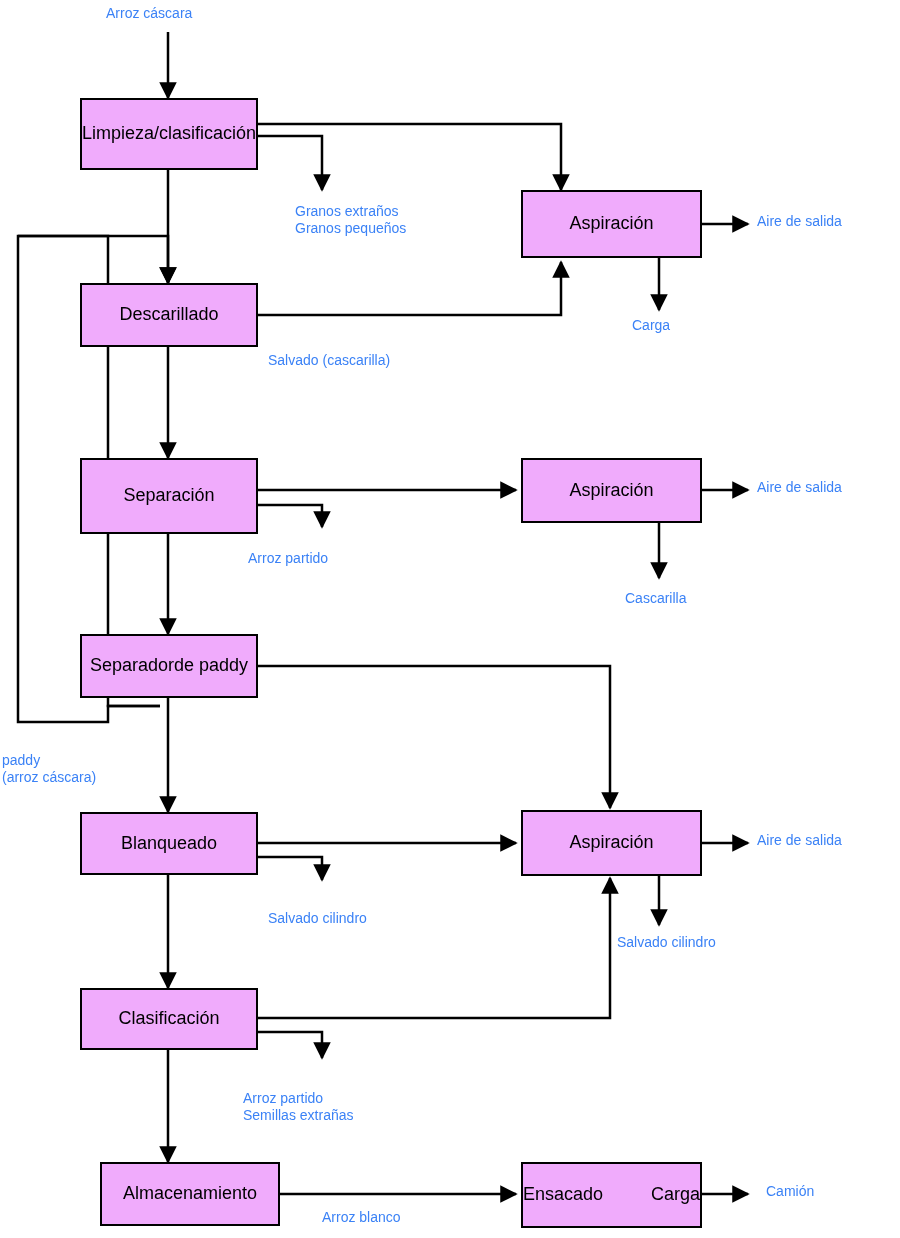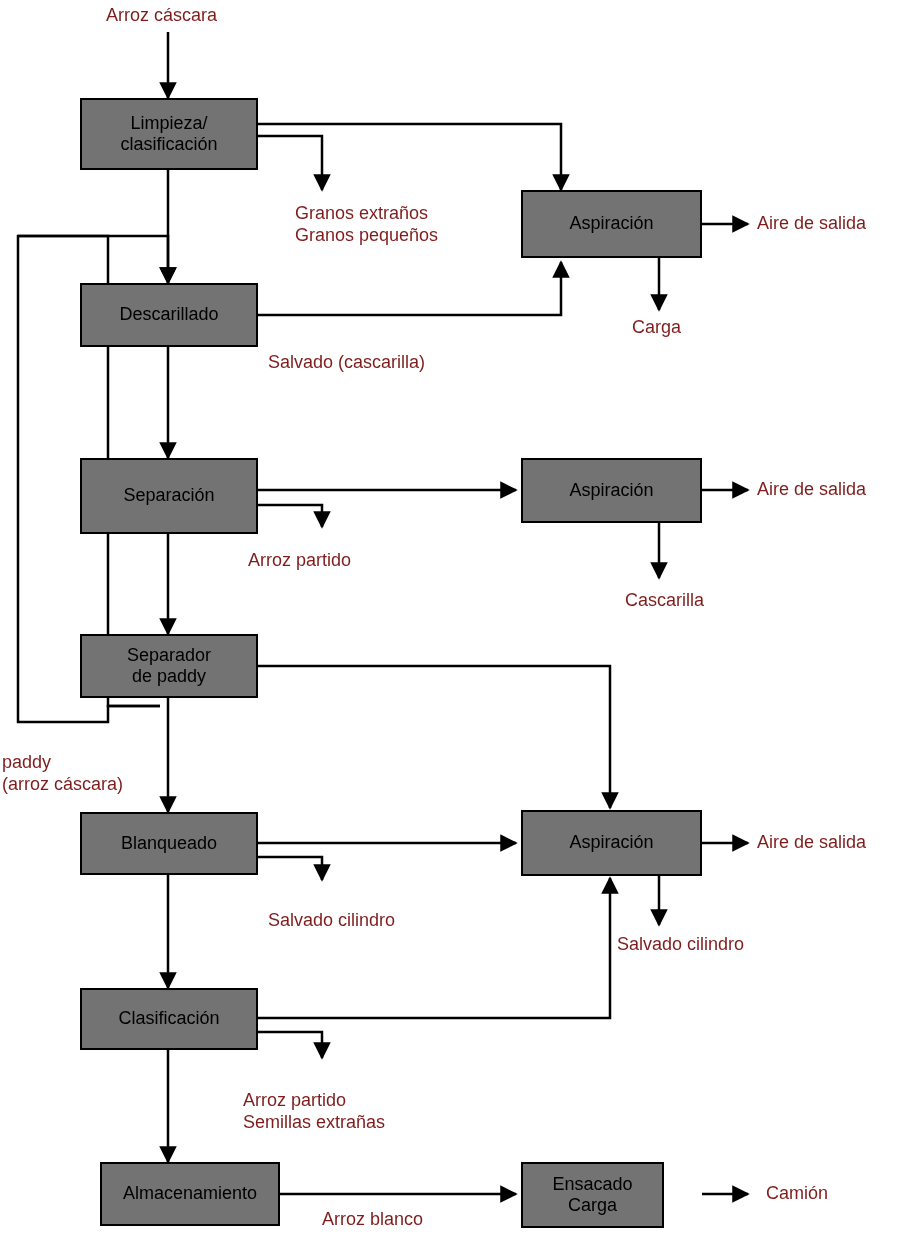--- a/index.html
+++ b/index.html
@@ -19,37 +19,37 @@
     position: absolute;
     left: 0;
     top: 0;
     width: 900px;
     height: 1238px;
   }
   .node {
     position: absolute;
     box-sizing: border-box;
     border: 2px solid #000000;
-    background: #737373;
+    background: #f0abfc;
     display: flex;
-    flex-direction: column;
+    flex-direction: row;
     align-items: center;
     justify-content: center;
     font-size: 18px;
     line-height: 1.18;
     color: #000000;
     text-align: center;
     white-space: nowrap;
   }
   .node .ln { display: block; }
   .label {
     position: absolute;
-    font-size: 18px;
+    font-size: 14px;
     line-height: 1.2;
-    color: #7f1d1d;
+    color: #3b82f6;
     white-space: nowrap;
   }
   .label .ln { display: block; }
   .italic { }
 </style>
 </head>
 <body>
 
 <div id="diagram">
 
@@ -154,21 +154,21 @@
   </div>
 
   <div class="node" style="left:80px; top:988px; width:178px; height:62px;">
     <span class="ln">Clasificación</span>
   </div>
 
   <div class="node" style="left:80px; top:1162px; width:180px; height:64px;margin-left:20px;">
     <span class="ln">Almacenamiento</span>
   </div>
 
-  <div class="node" style="left:521px; top:1162px; width:143px; height:66px;">
+  <div class="node" style="left:521px; top:1162px; width:181px; height:66px;justify-content:space-between;">
     <span class="ln">Ensacado</span>
     <span class="ln">Carga</span>
   </div>
 
   <div class="label" style="left:106px; top:5px;">
     <span class="ln">Arroz cáscara</span>
   </div>
 
   <div class="label" style="left:256px; top:203px;margin-left:39px;">
     <span class="ln">Granos extraños</span>

